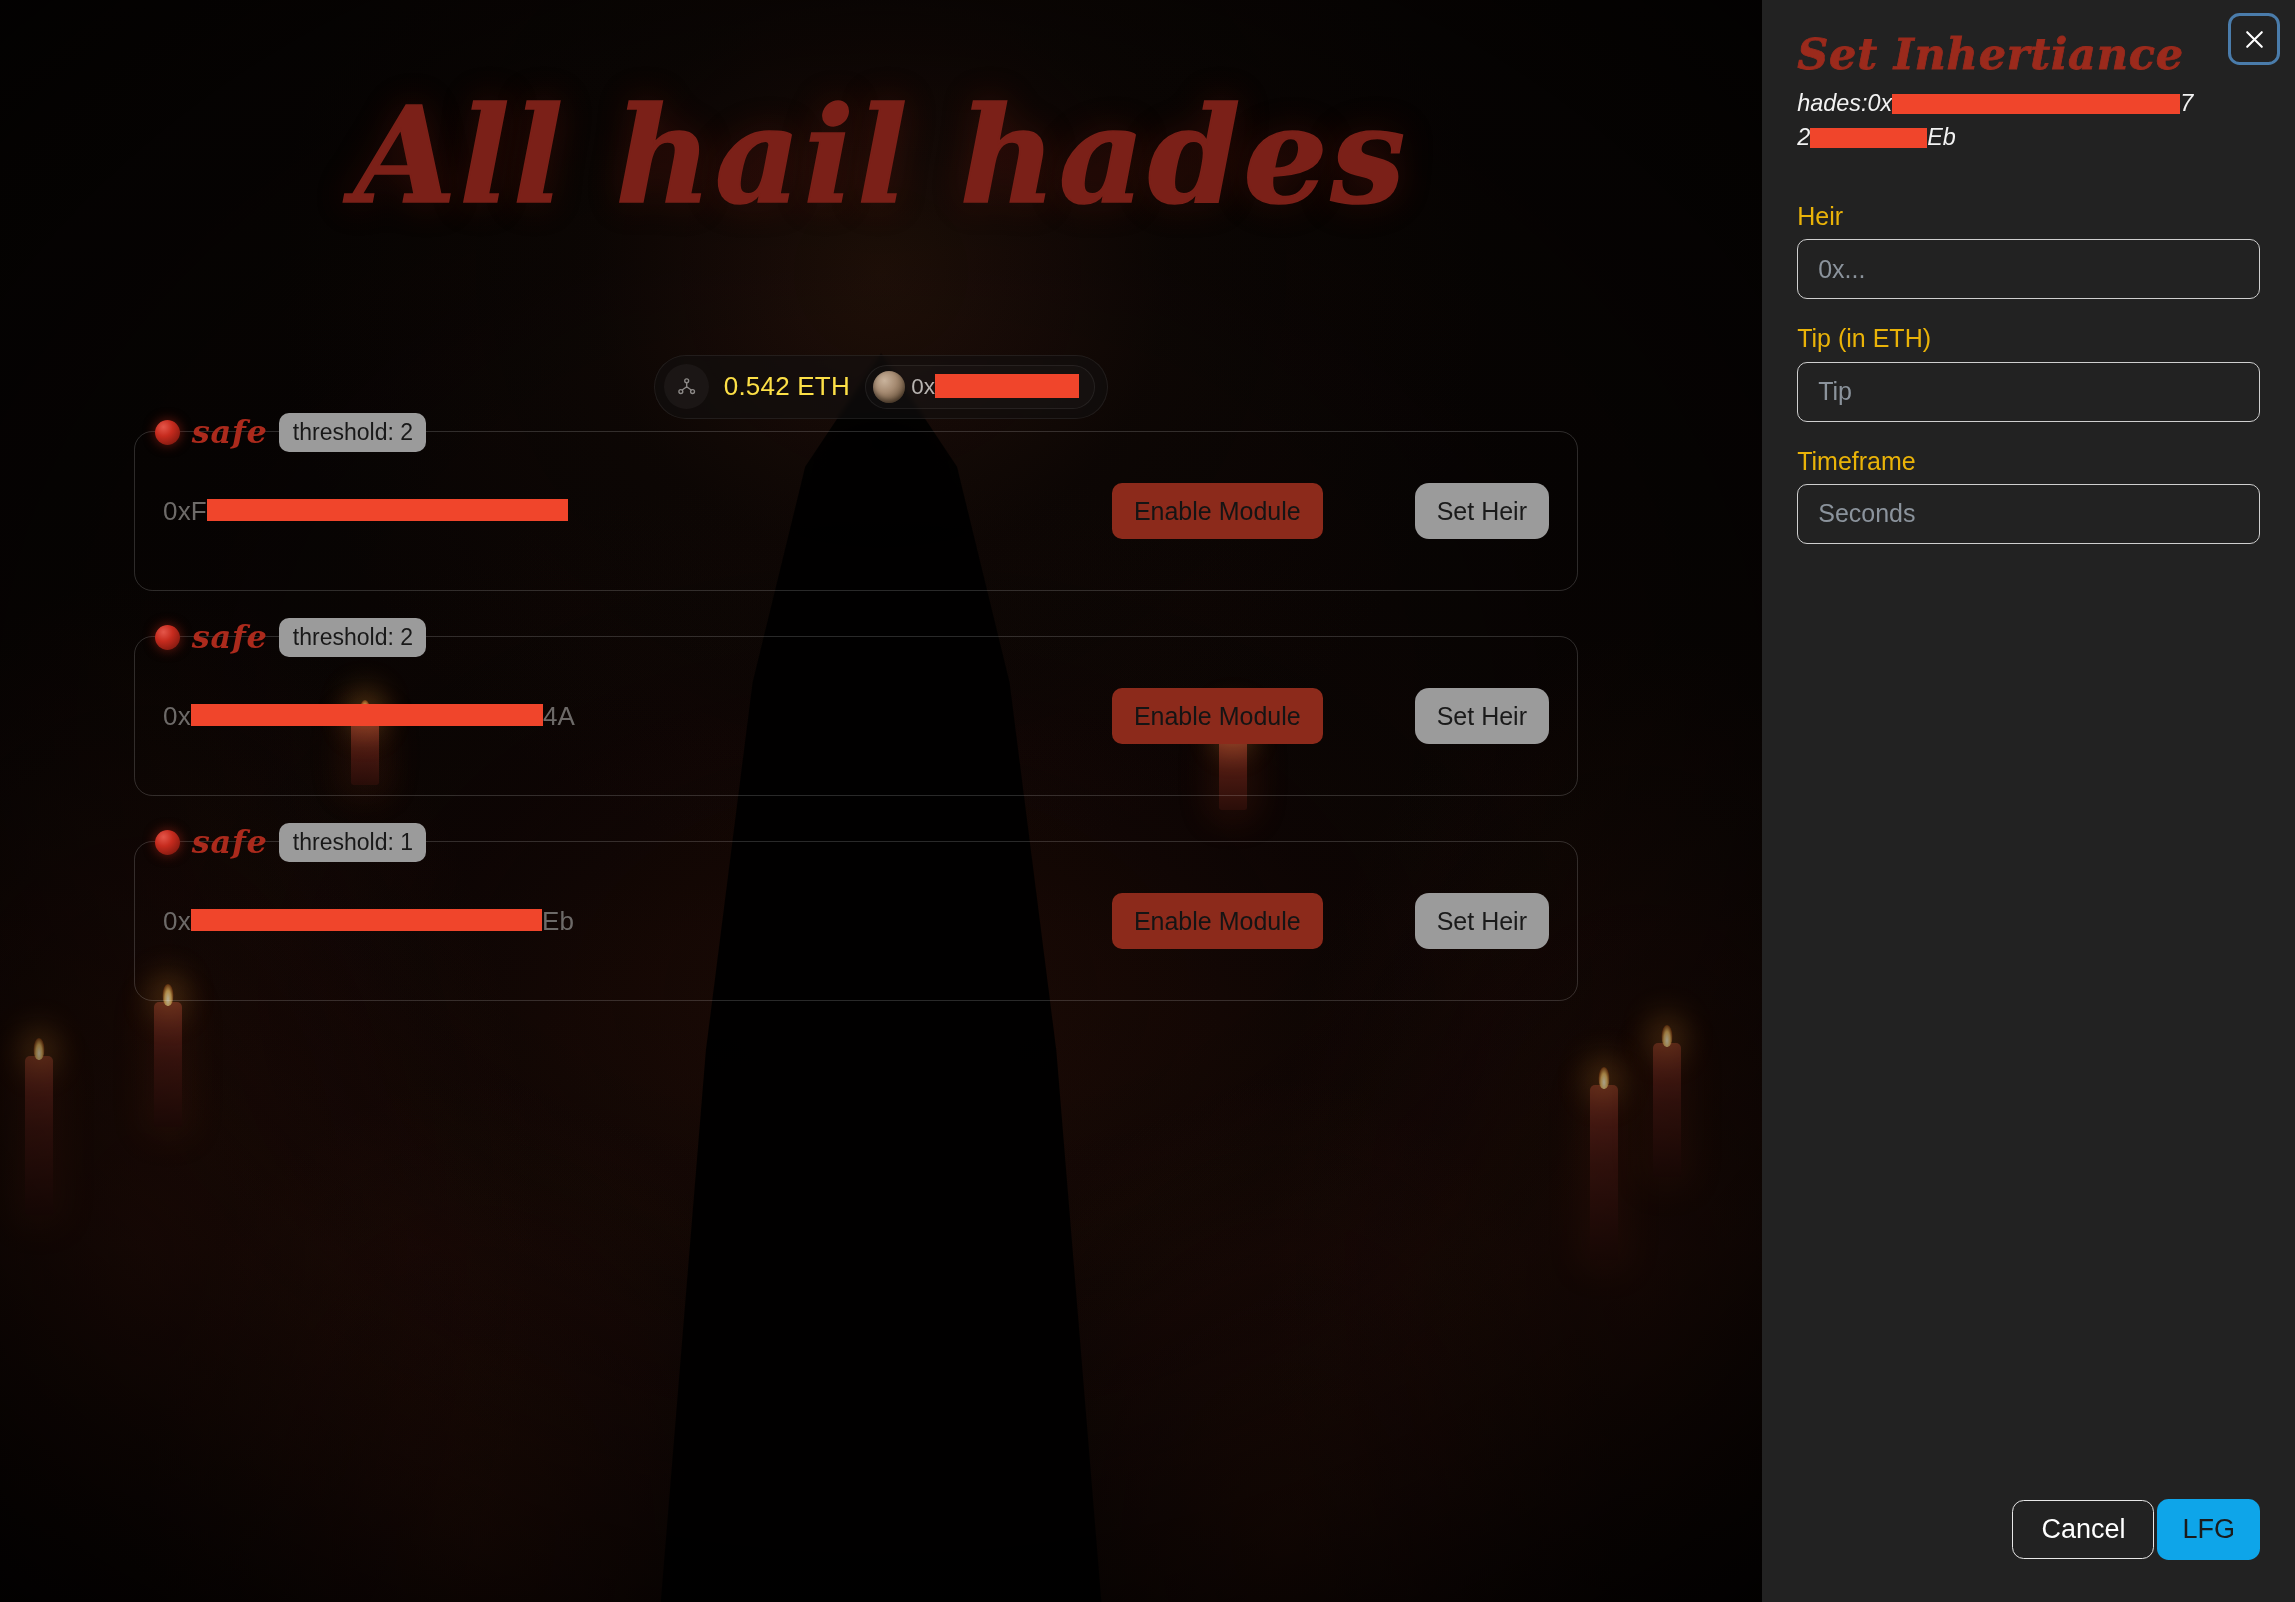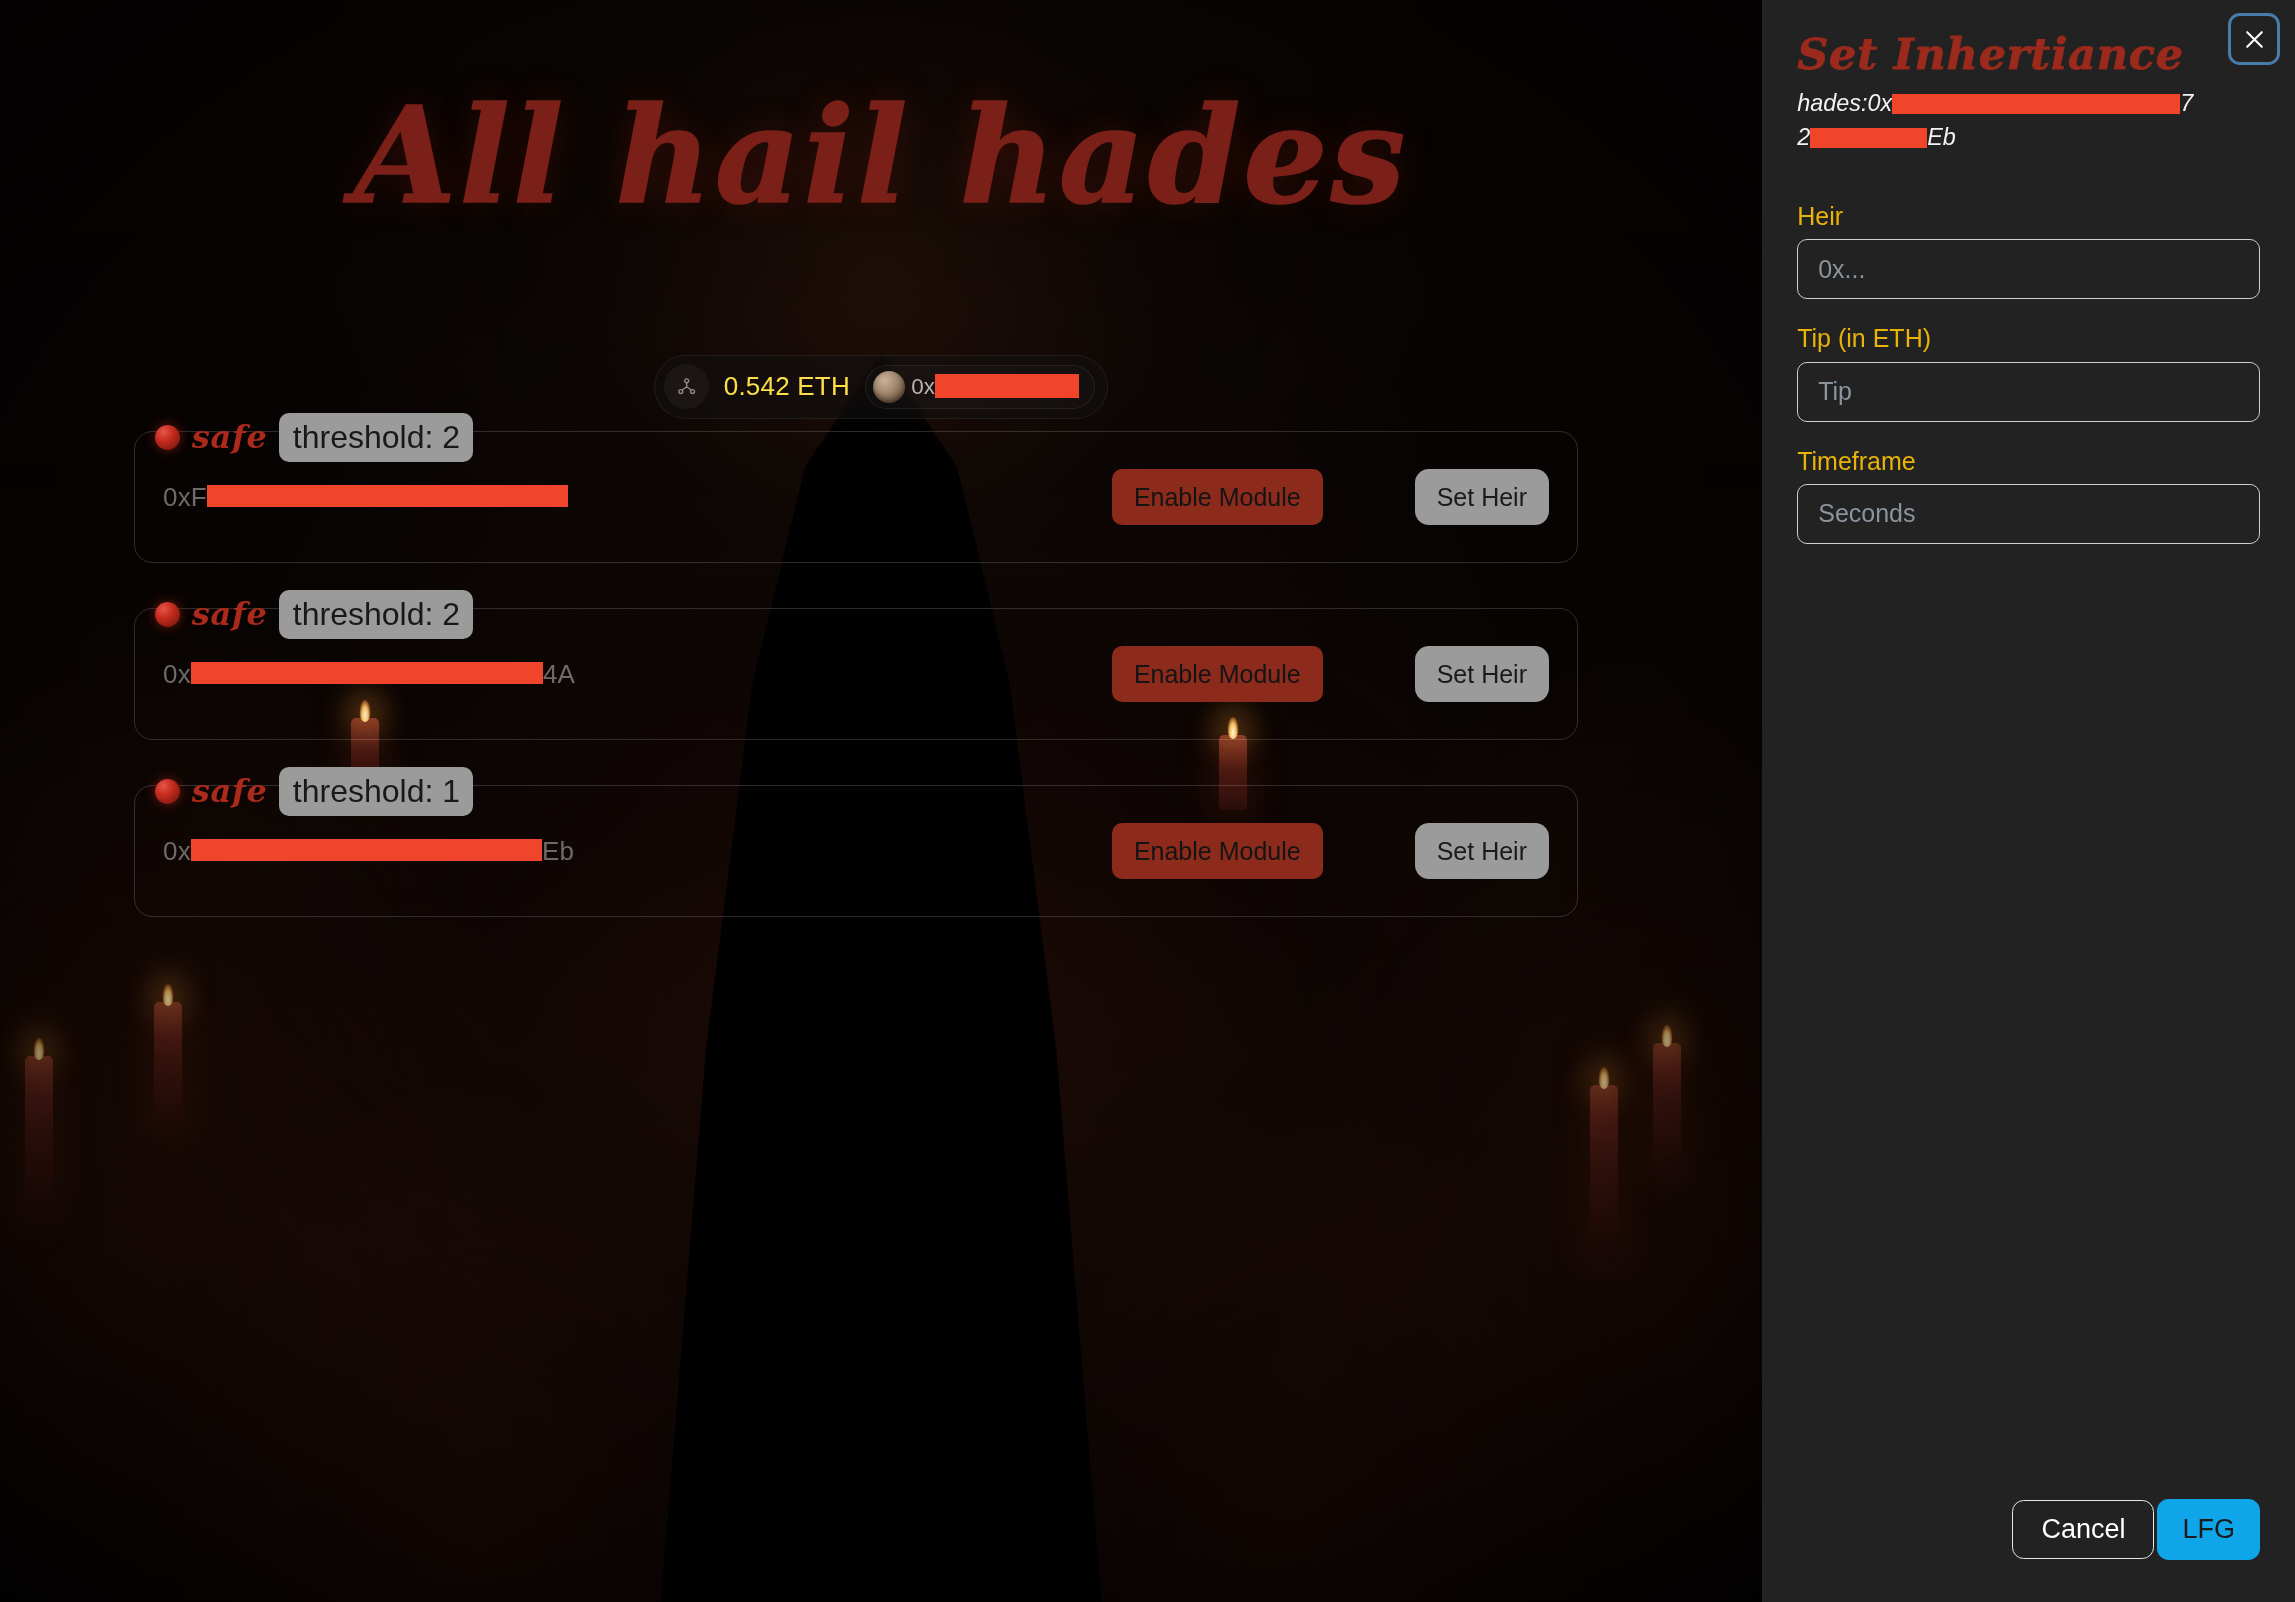--- a/index.html
+++ b/index.html
@@ -149,21 +149,21 @@
     position: absolute;
     left: 134px;
     top: 431px;
     width: 1444px;
     z-index: 5;
   }
   .safe-card {
     position: relative;
     border: 0.8px solid rgba(255,255,255,0.16);
     border-radius: 18.4px;
-    height: 132px;
+    height: 160px;
     margin-bottom: 45px;
     padding: 0 28px;
     display: flex;
     align-items: center;
   }
   .card-legend {
     position: absolute;
     top: -19px;
     left: 20px;
     display: flex;
@@ -183,21 +183,21 @@
     font-weight: 700;
     font-style: italic;
     font-size: 32px;
     line-height: 1;
     color: #ab2a1c;
     letter-spacing: 0.8px;
   }
   .threshold-badge {
     background: #9b9b9b;
     color: #191919;
-    font-size: 32px;
+    font-size: 23px;
     padding: 5.8px 13.4px;
     border-radius: 10px;
     white-space: nowrap;
     text-align: center;
   }
   .card-body {
     display: flex;
     align-items: center;
     width: 100%;
     gap: 0;

